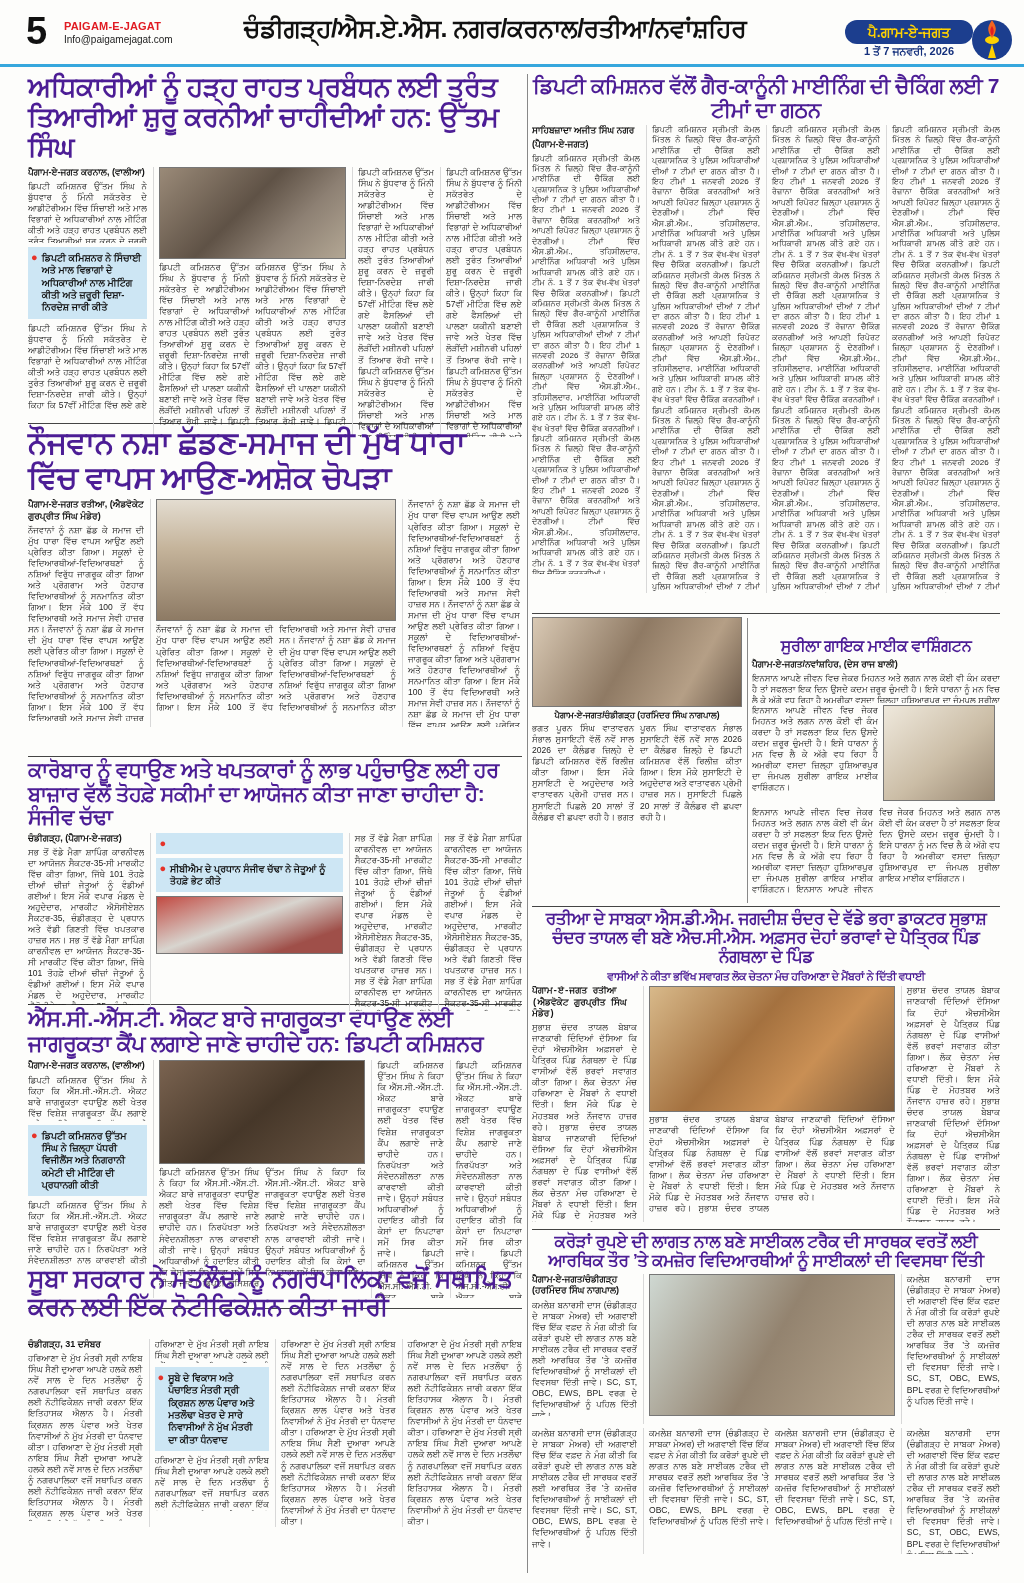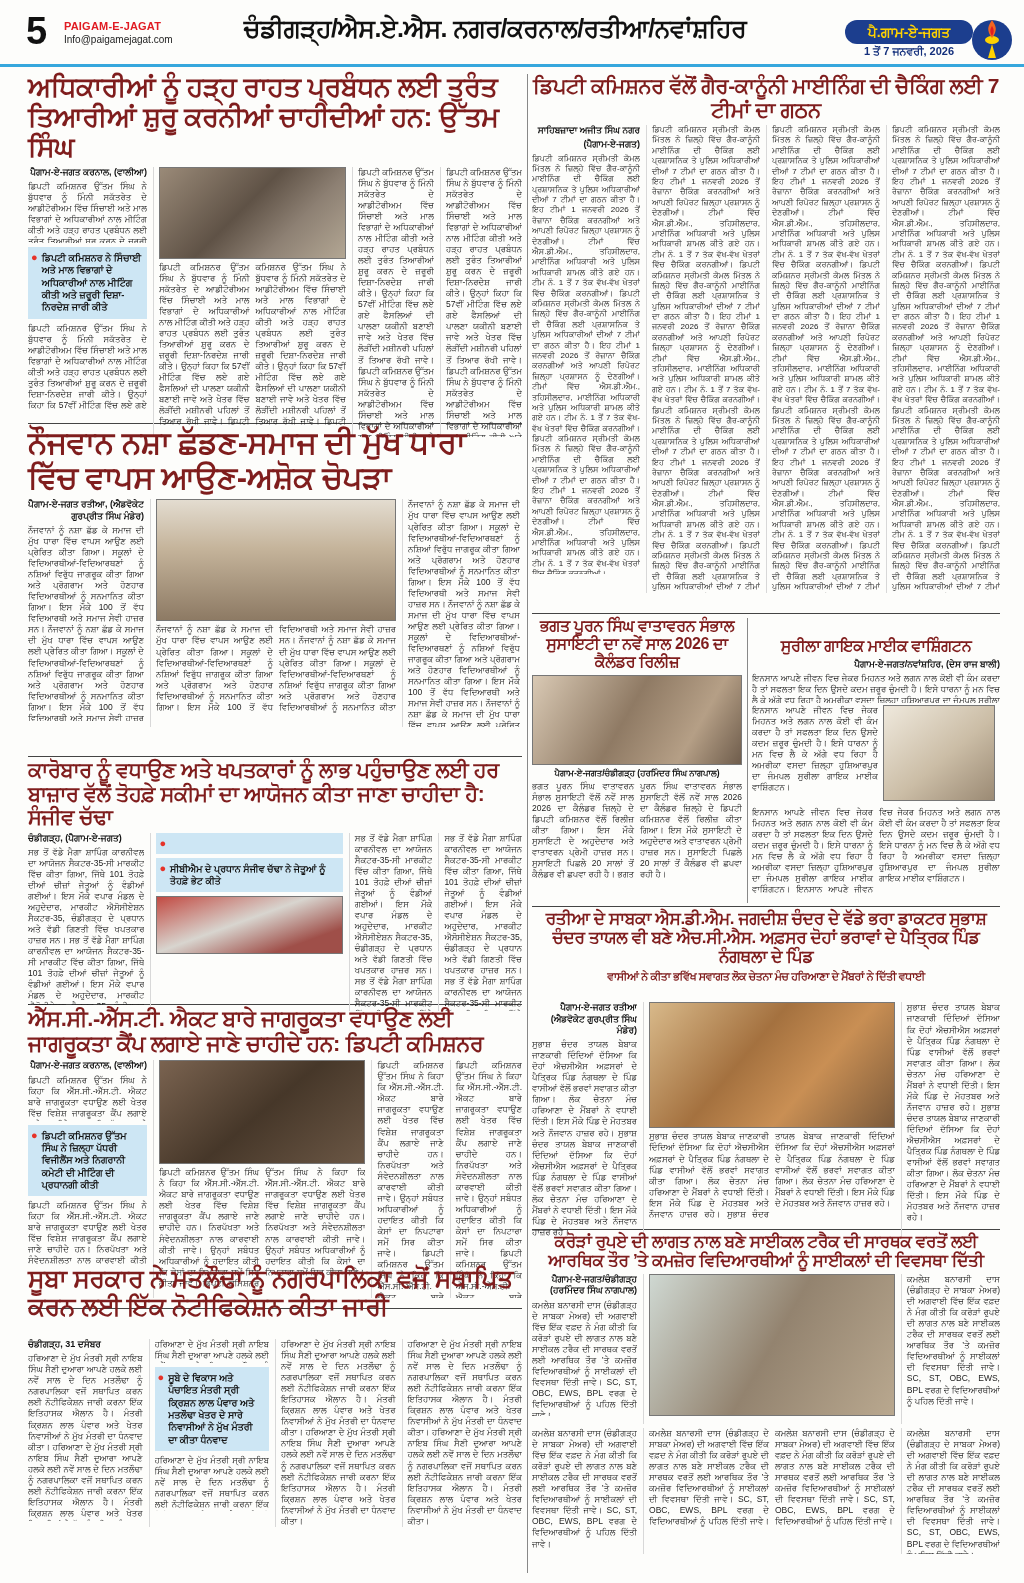--- a/index.html
+++ b/index.html
@@ -14,23 +14,23 @@
   .regionline{position:absolute;left:225px;top:14px;width:540px;text-align:center;
     font-size:25px;font-weight:bold;letter-spacing:-0.5px;}
   .masthead{position:absolute;left:845px;top:20px;width:128px;height:24px;background:#1c3e8e;
     border-radius:12px;text-align:center;color:#ffd200;font-weight:bold;font-size:14px;line-height:24px;}
   .dateline{position:absolute;left:845px;top:45px;width:128px;text-align:center;
     font-size:11px;font-weight:bold;color:#14307c;}
   .torch{position:absolute;left:968px;top:14px;width:48px;height:48px;}
   .hdr-rule{position:absolute;left:0;top:64px;width:1024px;height:3px;background:#36a7dd;}
   
   .art{position:absolute;}
-  .hl{font-weight:bold;color:#7f1d1d;line-height:1.12;letter-spacing:-0.4px;margin:0 0 4px 0;}
+  .hl{font-weight:bold;color:#4c1d95;line-height:1.12;letter-spacing:-0.4px;margin:0 0 4px 0;}
   .hl.center{text-align:center;}
-  .byline{font-weight:bold;text-align:right;font-size:9px;line-height:1.25;margin-bottom:3px;}
+  .byline{font-weight:bold;text-align:left;font-size:9px;line-height:1.25;margin-bottom:3px;}
   .byline.left{text-align:left;}
   .bodytext{font-size:8.5px;line-height:1.3;text-align:justify;color:#1c1c1c;overflow:hidden;
     word-break:break-word;}
   .cols{display:flex;gap:6px;}
   .col{overflow:hidden;}
   .col + .col{border-left:1px solid #d8d8d8;padding-left:5px;}
   .two-col{column-count:2;column-gap:6px;}
   .hbox{background:#cde6f4;padding:5px 5px 5px 3px;display:flex;gap:4px;margin:4px 0;
     font-weight:bold;font-size:9.5px;line-height:1.3;}
   .hbox .dot{color:#e63329;font-size:11px;line-height:1;flex:0 0 auto;}
@@ -122,21 +122,20 @@
     </div>
     <div class="col" style="width:240px;">
       <div class="photo ph-crowd" style="width:100%;height:122px;"></div>
       <div class="bodytext two-col" style="height:98px;">ਨੌਜਵਾਨਾਂ ਨੂੰ ਨਸ਼ਾ ਛੱਡ ਕੇ ਸਮਾਜ ਦੀ ਮੁੱਖ ਧਾਰਾ ਵਿੱਚ ਵਾਪਸ ਆਉਣ ਲਈ ਪ੍ਰੇਰਿਤ ਕੀਤਾ ਗਿਆ। ਸਕੂਲਾਂ ਦੇ ਵਿਦਿਆਰਥੀਆਂ-ਵਿਦਿਆਰਥਣਾਂ ਨੂੰ ਨਸ਼ਿਆਂ ਵਿਰੁੱਧ ਜਾਗਰੂਕ ਕੀਤਾ ਗਿਆ ਅਤੇ ਪ੍ਰੋਗਰਾਮ ਅਤੇ ਹੋਣਹਾਰ ਵਿਦਿਆਰਥੀਆਂ ਨੂੰ ਸਨਮਾਨਿਤ ਕੀਤਾ ਗਿਆ। ਇਸ ਮੌਕੇ 100 ਤੋਂ ਵੱਧ ਵਿਦਿਆਰਥੀ ਅਤੇ ਸਮਾਜ ਸੇਵੀ ਹਾਜ਼ਰ ਸਨ। ਨੌਜਵਾਨਾਂ ਨੂੰ ਨਸ਼ਾ ਛੱਡ ਕੇ ਸਮਾਜ ਦੀ ਮੁੱਖ ਧਾਰਾ ਵਿੱਚ ਵਾਪਸ ਆਉਣ ਲਈ ਪ੍ਰੇਰਿਤ ਕੀਤਾ ਗਿਆ। ਸਕੂਲਾਂ ਦੇ ਵਿਦਿਆਰਥੀਆਂ-ਵਿਦਿਆਰਥਣਾਂ ਨੂੰ ਨਸ਼ਿਆਂ ਵਿਰੁੱਧ ਜਾਗਰੂਕ ਕੀਤਾ ਗਿਆ ਅਤੇ ਪ੍ਰੋਗਰਾਮ ਅਤੇ ਹੋਣਹਾਰ ਵਿਦਿਆਰਥੀਆਂ ਨੂੰ ਸਨਮਾਨਿਤ ਕੀਤਾ ਗਿਆ। ਇਸ ਮੌਕੇ 100 ਤੋਂ ਵੱਧ ਵਿਦਿਆਰਥੀ ਅਤੇ ਸਮਾਜ ਸੇਵੀ ਹਾਜ਼ਰ ਸਨ।</div>
     </div>
     <div class="col bodytext" style="width:112px;height:228px;">ਨੌਜਵਾਨਾਂ ਨੂੰ ਨਸ਼ਾ ਛੱਡ ਕੇ ਸਮਾਜ ਦੀ ਮੁੱਖ ਧਾਰਾ ਵਿੱਚ ਵਾਪਸ ਆਉਣ ਲਈ ਪ੍ਰੇਰਿਤ ਕੀਤਾ ਗਿਆ। ਸਕੂਲਾਂ ਦੇ ਵਿਦਿਆਰਥੀਆਂ-ਵਿਦਿਆਰਥਣਾਂ ਨੂੰ ਨਸ਼ਿਆਂ ਵਿਰੁੱਧ ਜਾਗਰੂਕ ਕੀਤਾ ਗਿਆ ਅਤੇ ਪ੍ਰੋਗਰਾਮ ਅਤੇ ਹੋਣਹਾਰ ਵਿਦਿਆਰਥੀਆਂ ਨੂੰ ਸਨਮਾਨਿਤ ਕੀਤਾ ਗਿਆ। ਇਸ ਮੌਕੇ 100 ਤੋਂ ਵੱਧ ਵਿਦਿਆਰਥੀ ਅਤੇ ਸਮਾਜ ਸੇਵੀ ਹਾਜ਼ਰ ਸਨ। ਨੌਜਵਾਨਾਂ ਨੂੰ ਨਸ਼ਾ ਛੱਡ ਕੇ ਸਮਾਜ ਦੀ ਮੁੱਖ ਧਾਰਾ ਵਿੱਚ ਵਾਪਸ ਆਉਣ ਲਈ ਪ੍ਰੇਰਿਤ ਕੀਤਾ ਗਿਆ। ਸਕੂਲਾਂ ਦੇ ਵਿਦਿਆਰਥੀਆਂ-ਵਿਦਿਆਰਥਣਾਂ ਨੂੰ ਨਸ਼ਿਆਂ ਵਿਰੁੱਧ ਜਾਗਰੂਕ ਕੀਤਾ ਗਿਆ ਅਤੇ ਪ੍ਰੋਗਰਾਮ ਅਤੇ ਹੋਣਹਾਰ ਵਿਦਿਆਰਥੀਆਂ ਨੂੰ ਸਨਮਾਨਿਤ ਕੀਤਾ ਗਿਆ। ਇਸ ਮੌਕੇ 100 ਤੋਂ ਵੱਧ ਵਿਦਿਆਰਥੀ ਅਤੇ ਸਮਾਜ ਸੇਵੀ ਹਾਜ਼ਰ ਸਨ। ਨੌਜਵਾਨਾਂ ਨੂੰ ਨਸ਼ਾ ਛੱਡ ਕੇ ਸਮਾਜ ਦੀ ਮੁੱਖ ਧਾਰਾ ਵਿੱਚ ਵਾਪਸ ਆਉਣ ਲਈ ਪ੍ਰੇਰਿਤ ਕੀਤਾ ਗਿਆ। ਸਕੂਲਾਂ ਦੇ ਵਿਦਿਆਰਥੀਆਂ-ਵਿਦਿਆਰਥਣਾਂ ਨੂੰ ਨਸ਼ਿਆਂ ਵਿਰੁੱਧ ਜਾਗਰੂਕ ਕੀਤਾ ਗਿਆ ਅਤੇ ਪ੍ਰੋਗਰਾਮ ਅਤੇ ਹੋਣਹਾਰ ਵਿਦਿਆਰਥੀਆਂ ਨੂੰ ਸਨਮਾਨਿਤ ਕੀਤਾ ਗਿਆ। ਇਸ ਮੌਕੇ 100 ਤੋਂ ਵੱਧ ਵਿਦਿਆਰਥੀ ਅਤੇ ਸਮਾਜ ਸੇਵੀ ਹਾਜ਼ਰ ਸਨ।</div>
   </div>
 </div>
 
 <div class="art" style="left:532px;top:617px;width:210px;height:286px;">
-  <h1 class="hl center" style="font-size:16px;">ਭਗਤ ਪੂਰਨ ਸਿੰਘ ਵਾਤਾਵਰਨ ਸੰਭਾਲ ਸੁਸਾਇਟੀ ਦਾ ਨਵੇਂ ਸਾਲ 2026 ਦਾ ਕੈਲੰਡਰ ਰਿਲੀਜ਼</h1>
   <div class="photo ph-group" style="width:100%;height:90px;"></div>
   <div class="caption">ਪੈਗਾਮ-ਏ-ਜਗਤ/ਚੰਡੀਗੜ੍ਹ (ਹਰਮਿੰਦਰ ਸਿੰਘ ਨਾਗਪਾਲ)</div>
   <div class="bodytext two-col" style="height:112px;">ਭਗਤ ਪੂਰਨ ਸਿੰਘ ਵਾਤਾਵਰਨ ਸੰਭਾਲ ਸੁਸਾਇਟੀ ਵੱਲੋਂ ਨਵੇਂ ਸਾਲ 2026 ਦਾ ਕੈਲੰਡਰ ਜ਼ਿਲ੍ਹੇ ਦੇ ਡਿਪਟੀ ਕਮਿਸ਼ਨਰ ਵੱਲੋਂ ਰਿਲੀਜ਼ ਕੀਤਾ ਗਿਆ। ਇਸ ਮੌਕੇ ਸੁਸਾਇਟੀ ਦੇ ਅਹੁਦੇਦਾਰ ਅਤੇ ਵਾਤਾਵਰਨ ਪ੍ਰੇਮੀ ਹਾਜ਼ਰ ਸਨ। ਸੁਸਾਇਟੀ ਪਿਛਲੇ 20 ਸਾਲਾਂ ਤੋਂ ਕੈਲੰਡਰ ਵੀ ਛਪਵਾ ਰਹੀ ਹੈ। ਭਗਤ ਪੂਰਨ ਸਿੰਘ ਵਾਤਾਵਰਨ ਸੰਭਾਲ ਸੁਸਾਇਟੀ ਵੱਲੋਂ ਨਵੇਂ ਸਾਲ 2026 ਦਾ ਕੈਲੰਡਰ ਜ਼ਿਲ੍ਹੇ ਦੇ ਡਿਪਟੀ ਕਮਿਸ਼ਨਰ ਵੱਲੋਂ ਰਿਲੀਜ਼ ਕੀਤਾ ਗਿਆ। ਇਸ ਮੌਕੇ ਸੁਸਾਇਟੀ ਦੇ ਅਹੁਦੇਦਾਰ ਅਤੇ ਵਾਤਾਵਰਨ ਪ੍ਰੇਮੀ ਹਾਜ਼ਰ ਸਨ। ਸੁਸਾਇਟੀ ਪਿਛਲੇ 20 ਸਾਲਾਂ ਤੋਂ ਕੈਲੰਡਰ ਵੀ ਛਪਵਾ ਰਹੀ ਹੈ।</div>
 </div>
 
 <div class="art" style="left:752px;top:637px;width:248px;height:286px;">
   <h1 class="hl center" style="font-size:16px;">ਸੁਰੀਲਾ ਗਾਇਕ ਮਾਈਕ ਵਾਸ਼ਿੰਗਟਨ</h1>
   <div class="byline">ਪੈਗਾਮ-ਏ-ਜਗਤ/ਨਵਾਂਸ਼ਹਿਰ, (ਦੇਸ ਰਾਜ ਬਾਲੀ)</div>
   <div class="bodytext" style="height:30px;">ਇਨਸਾਨ ਆਪਣੇ ਜੀਵਨ ਵਿਚ ਜੇਕਰ ਮਿਹਨਤ ਅਤੇ ਲਗਨ ਨਾਲ ਕੋਈ ਵੀ ਕੰਮ ਕਰਦਾ ਹੈ ਤਾਂ ਸਫਲਤਾ ਇਕ ਦਿਨ ਉਸਦੇ ਕਦਮ ਜ਼ਰੂਰ ਚੁੰਮਦੀ ਹੈ। ਇਸੇ ਧਾਰਨਾ ਨੂੰ ਮਨ ਵਿਚ ਲੈ ਕੇ ਅੱਗੇ ਵਧ ਰਿਹਾ ਹੈ ਅਮਰੀਕਾ ਵਸਦਾ ਜ਼ਿਲ੍ਹਾ ਹੁਸ਼ਿਆਰਪੁਰ ਦਾ ਜੰਮਪਲ ਸੁਰੀਲਾ ਗਾਇਕ ਮਾਈਕ ਵਾਸ਼ਿੰਗਟਨ।</div>
   <div style="display:flex;gap:5px;margin-top:2px;">
@@ -164,21 +163,21 @@
       <div class="photo ph-carnival" style="width:100%;height:58px;"></div>
     </div>
     <div class="col bodytext" style="width:80px;height:178px;">ਸਭ ਤੋਂ ਵੱਡੇ ਮੈਗਾ ਸ਼ਾਪਿੰਗ ਕਾਰਨੀਵਲ ਦਾ ਆਯੋਜਨ ਸੈਕਟਰ-35-ਸੀ ਮਾਰਕੀਟ ਵਿੱਚ ਕੀਤਾ ਗਿਆ, ਜਿੱਥੇ 101 ਤੋਹਫ਼ੇ ਦੀਆਂ ਚੀਜ਼ਾਂ ਜੇਤੂਆਂ ਨੂੰ ਵੰਡੀਆਂ ਗਈਆਂ। ਇਸ ਮੌਕੇ ਵਪਾਰ ਮੰਡਲ ਦੇ ਅਹੁਦੇਦਾਰ, ਮਾਰਕੀਟ ਐਸੋਸੀਏਸ਼ਨ ਸੈਕਟਰ-35, ਚੰਡੀਗੜ੍ਹ ਦੇ ਪ੍ਰਧਾਨ ਅਤੇ ਵੱਡੀ ਗਿਣਤੀ ਵਿੱਚ ਖਪਤਕਾਰ ਹਾਜ਼ਰ ਸਨ। ਸਭ ਤੋਂ ਵੱਡੇ ਮੈਗਾ ਸ਼ਾਪਿੰਗ ਕਾਰਨੀਵਲ ਦਾ ਆਯੋਜਨ ਸੈਕਟਰ-35-ਸੀ ਮਾਰਕੀਟ ਵਿੱਚ ਕੀਤਾ ਗਿਆ, ਜਿੱਥੇ 101 ਤੋਹਫ਼ੇ ਦੀਆਂ ਚੀਜ਼ਾਂ ਜੇਤੂਆਂ ਨੂੰ ਵੰਡੀਆਂ ਗਈਆਂ। ਇਸ ਮੌਕੇ ਵਪਾਰ ਮੰਡਲ ਦੇ ਅਹੁਦੇਦਾਰ, ਮਾਰਕੀਟ ਐਸੋਸੀਏਸ਼ਨ ਸੈਕਟਰ-35, ਚੰਡੀਗੜ੍ਹ ਦੇ ਪ੍ਰਧਾਨ ਅਤੇ ਵੱਡੀ ਗਿਣਤੀ ਵਿੱਚ ਖਪਤਕਾਰ ਹਾਜ਼ਰ ਸਨ।</div>
     <div class="col bodytext" style="width:80px;height:178px;">ਸਭ ਤੋਂ ਵੱਡੇ ਮੈਗਾ ਸ਼ਾਪਿੰਗ ਕਾਰਨੀਵਲ ਦਾ ਆਯੋਜਨ ਸੈਕਟਰ-35-ਸੀ ਮਾਰਕੀਟ ਵਿੱਚ ਕੀਤਾ ਗਿਆ, ਜਿੱਥੇ 101 ਤੋਹਫ਼ੇ ਦੀਆਂ ਚੀਜ਼ਾਂ ਜੇਤੂਆਂ ਨੂੰ ਵੰਡੀਆਂ ਗਈਆਂ। ਇਸ ਮੌਕੇ ਵਪਾਰ ਮੰਡਲ ਦੇ ਅਹੁਦੇਦਾਰ, ਮਾਰਕੀਟ ਐਸੋਸੀਏਸ਼ਨ ਸੈਕਟਰ-35, ਚੰਡੀਗੜ੍ਹ ਦੇ ਪ੍ਰਧਾਨ ਅਤੇ ਵੱਡੀ ਗਿਣਤੀ ਵਿੱਚ ਖਪਤਕਾਰ ਹਾਜ਼ਰ ਸਨ। ਸਭ ਤੋਂ ਵੱਡੇ ਮੈਗਾ ਸ਼ਾਪਿੰਗ ਕਾਰਨੀਵਲ ਦਾ ਆਯੋਜਨ ਸੈਕਟਰ-35-ਸੀ ਮਾਰਕੀਟ ਵਿੱਚ ਕੀਤਾ ਗਿਆ, ਜਿੱਥੇ 101 ਤੋਹਫ਼ੇ ਦੀਆਂ ਚੀਜ਼ਾਂ ਜੇਤੂਆਂ ਨੂੰ ਵੰਡੀਆਂ ਗਈਆਂ। ਇਸ ਮੌਕੇ ਵਪਾਰ ਮੰਡਲ ਦੇ ਅਹੁਦੇਦਾਰ, ਮਾਰਕੀਟ ਐਸੋਸੀਏਸ਼ਨ ਸੈਕਟਰ-35, ਚੰਡੀਗੜ੍ਹ ਦੇ ਪ੍ਰਧਾਨ ਅਤੇ ਵੱਡੀ ਗਿਣਤੀ ਵਿੱਚ ਖਪਤਕਾਰ ਹਾਜ਼ਰ ਸਨ।</div>
   </div>
 </div>
 
 <div class="art" style="left:532px;top:909px;width:468px;height:318px;">
   <h1 class="hl center" style="font-size:17px;">ਰਤੀਆ ਦੇ ਸਾਬਕਾ ਐਸ.ਡੀ.ਐਮ. ਜਗਦੀਸ਼ ਚੰਦਰ ਦੇ ਵੱਡੇ ਭਰਾ ਡਾਕਟਰ ਸੁਭਾਸ਼ ਚੰਦਰ ਤਾਯਲ ਵੀ ਬਣੇ ਐਚ.ਸੀ.ਐਸ. ਅਫ਼ਸਰ ਦੋਹਾਂ ਭਰਾਵਾਂ ਦੇ ਪੈਤ੍ਰਿਕ ਪਿੰਡ ਨੰਗਥਲਾ ਦੇ ਪਿੰਡ</h1>
   <h2 class="hl center" style="font-size:11px;margin-top:1px;">ਵਾਸੀਆਂ ਨੇ ਕੀਤਾ ਭਵਿੱਖ ਸਵਾਗਤ ਲੋਕ ਚੇਤਨਾ ਮੰਚ ਹਰਿਆਣਾ ਦੇ ਮੈਂਬਰਾਂ ਨੇ ਦਿੱਤੀ ਵਧਾਈ</h2>
-  <div class="cols" style="height:236px;margin-top:20px;">
+  <div class="cols" style="height:236px;margin-top:4px;font-family:Liberation Mono, monospace;">
     <div class="col" style="width:106px;">
       <div class="byline">ਪੈਗਾਮ-ਏ-ਜਗਤ ਰਤੀਆ (ਐਡਵੋਕੇਟ ਗੁਰਪ੍ਰੀਤ ਸਿੰਘ ਮੰਡੇਰ)</div>
       <div class="bodytext" style="height:202px;">ਸੁਭਾਸ਼ ਚੰਦਰ ਤਾਯਲ ਬੇਬਾਕ ਜਾਣਕਾਰੀ ਦਿੰਦਿਆਂ ਦੱਸਿਆ ਕਿ ਦੋਹਾਂ ਐਚਸੀਐਸ ਅਫ਼ਸਰਾਂ ਦੇ ਪੈਤ੍ਰਿਕ ਪਿੰਡ ਨੰਗਥਲਾ ਦੇ ਪਿੰਡ ਵਾਸੀਆਂ ਵੱਲੋਂ ਭਰਵਾਂ ਸਵਾਗਤ ਕੀਤਾ ਗਿਆ। ਲੋਕ ਚੇਤਨਾ ਮੰਚ ਹਰਿਆਣਾ ਦੇ ਮੈਂਬਰਾਂ ਨੇ ਵਧਾਈ ਦਿੱਤੀ। ਇਸ ਮੌਕੇ ਪਿੰਡ ਦੇ ਮੋਹਤਬਰ ਅਤੇ ਨੌਜਵਾਨ ਹਾਜ਼ਰ ਰਹੇ। ਸੁਭਾਸ਼ ਚੰਦਰ ਤਾਯਲ ਬੇਬਾਕ ਜਾਣਕਾਰੀ ਦਿੰਦਿਆਂ ਦੱਸਿਆ ਕਿ ਦੋਹਾਂ ਐਚਸੀਐਸ ਅਫ਼ਸਰਾਂ ਦੇ ਪੈਤ੍ਰਿਕ ਪਿੰਡ ਨੰਗਥਲਾ ਦੇ ਪਿੰਡ ਵਾਸੀਆਂ ਵੱਲੋਂ ਭਰਵਾਂ ਸਵਾਗਤ ਕੀਤਾ ਗਿਆ। ਲੋਕ ਚੇਤਨਾ ਮੰਚ ਹਰਿਆਣਾ ਦੇ ਮੈਂਬਰਾਂ ਨੇ ਵਧਾਈ ਦਿੱਤੀ। ਇਸ ਮੌਕੇ ਪਿੰਡ ਦੇ ਮੋਹਤਬਰ ਅਤੇ ਨੌਜਵਾਨ ਹਾਜ਼ਰ ਰਹੇ।</div>
     </div>
     <div class="col" style="width:248px;">
       <div class="photo ph-garland" style="width:100%;height:126px;"></div>
       <div class="bodytext two-col" style="height:104px;">ਸੁਭਾਸ਼ ਚੰਦਰ ਤਾਯਲ ਬੇਬਾਕ ਜਾਣਕਾਰੀ ਦਿੰਦਿਆਂ ਦੱਸਿਆ ਕਿ ਦੋਹਾਂ ਐਚਸੀਐਸ ਅਫ਼ਸਰਾਂ ਦੇ ਪੈਤ੍ਰਿਕ ਪਿੰਡ ਨੰਗਥਲਾ ਦੇ ਪਿੰਡ ਵਾਸੀਆਂ ਵੱਲੋਂ ਭਰਵਾਂ ਸਵਾਗਤ ਕੀਤਾ ਗਿਆ। ਲੋਕ ਚੇਤਨਾ ਮੰਚ ਹਰਿਆਣਾ ਦੇ ਮੈਂਬਰਾਂ ਨੇ ਵਧਾਈ ਦਿੱਤੀ। ਇਸ ਮੌਕੇ ਪਿੰਡ ਦੇ ਮੋਹਤਬਰ ਅਤੇ ਨੌਜਵਾਨ ਹਾਜ਼ਰ ਰਹੇ। ਸੁਭਾਸ਼ ਚੰਦਰ ਤਾਯਲ ਬੇਬਾਕ ਜਾਣਕਾਰੀ ਦਿੰਦਿਆਂ ਦੱਸਿਆ ਕਿ ਦੋਹਾਂ ਐਚਸੀਐਸ ਅਫ਼ਸਰਾਂ ਦੇ ਪੈਤ੍ਰਿਕ ਪਿੰਡ ਨੰਗਥਲਾ ਦੇ ਪਿੰਡ ਵਾਸੀਆਂ ਵੱਲੋਂ ਭਰਵਾਂ ਸਵਾਗਤ ਕੀਤਾ ਗਿਆ। ਲੋਕ ਚੇਤਨਾ ਮੰਚ ਹਰਿਆਣਾ ਦੇ ਮੈਂਬਰਾਂ ਨੇ ਵਧਾਈ ਦਿੱਤੀ। ਇਸ ਮੌਕੇ ਪਿੰਡ ਦੇ ਮੋਹਤਬਰ ਅਤੇ ਨੌਜਵਾਨ ਹਾਜ਼ਰ ਰਹੇ।</div>
     </div>
     <div class="col bodytext" style="width:94px;height:236px;">ਸੁਭਾਸ਼ ਚੰਦਰ ਤਾਯਲ ਬੇਬਾਕ ਜਾਣਕਾਰੀ ਦਿੰਦਿਆਂ ਦੱਸਿਆ ਕਿ ਦੋਹਾਂ ਐਚਸੀਐਸ ਅਫ਼ਸਰਾਂ ਦੇ ਪੈਤ੍ਰਿਕ ਪਿੰਡ ਨੰਗਥਲਾ ਦੇ ਪਿੰਡ ਵਾਸੀਆਂ ਵੱਲੋਂ ਭਰਵਾਂ ਸਵਾਗਤ ਕੀਤਾ ਗਿਆ। ਲੋਕ ਚੇਤਨਾ ਮੰਚ ਹਰਿਆਣਾ ਦੇ ਮੈਂਬਰਾਂ ਨੇ ਵਧਾਈ ਦਿੱਤੀ। ਇਸ ਮੌਕੇ ਪਿੰਡ ਦੇ ਮੋਹਤਬਰ ਅਤੇ ਨੌਜਵਾਨ ਹਾਜ਼ਰ ਰਹੇ। ਸੁਭਾਸ਼ ਚੰਦਰ ਤਾਯਲ ਬੇਬਾਕ ਜਾਣਕਾਰੀ ਦਿੰਦਿਆਂ ਦੱਸਿਆ ਕਿ ਦੋਹਾਂ ਐਚਸੀਐਸ ਅਫ਼ਸਰਾਂ ਦੇ ਪੈਤ੍ਰਿਕ ਪਿੰਡ ਨੰਗਥਲਾ ਦੇ ਪਿੰਡ ਵਾਸੀਆਂ ਵੱਲੋਂ ਭਰਵਾਂ ਸਵਾਗਤ ਕੀਤਾ ਗਿਆ। ਲੋਕ ਚੇਤਨਾ ਮੰਚ ਹਰਿਆਣਾ ਦੇ ਮੈਂਬਰਾਂ ਨੇ ਵਧਾਈ ਦਿੱਤੀ। ਇਸ ਮੌਕੇ ਪਿੰਡ ਦੇ ਮੋਹਤਬਰ ਅਤੇ ਨੌਜਵਾਨ ਹਾਜ਼ਰ ਰਹੇ।</div>
   </div>

